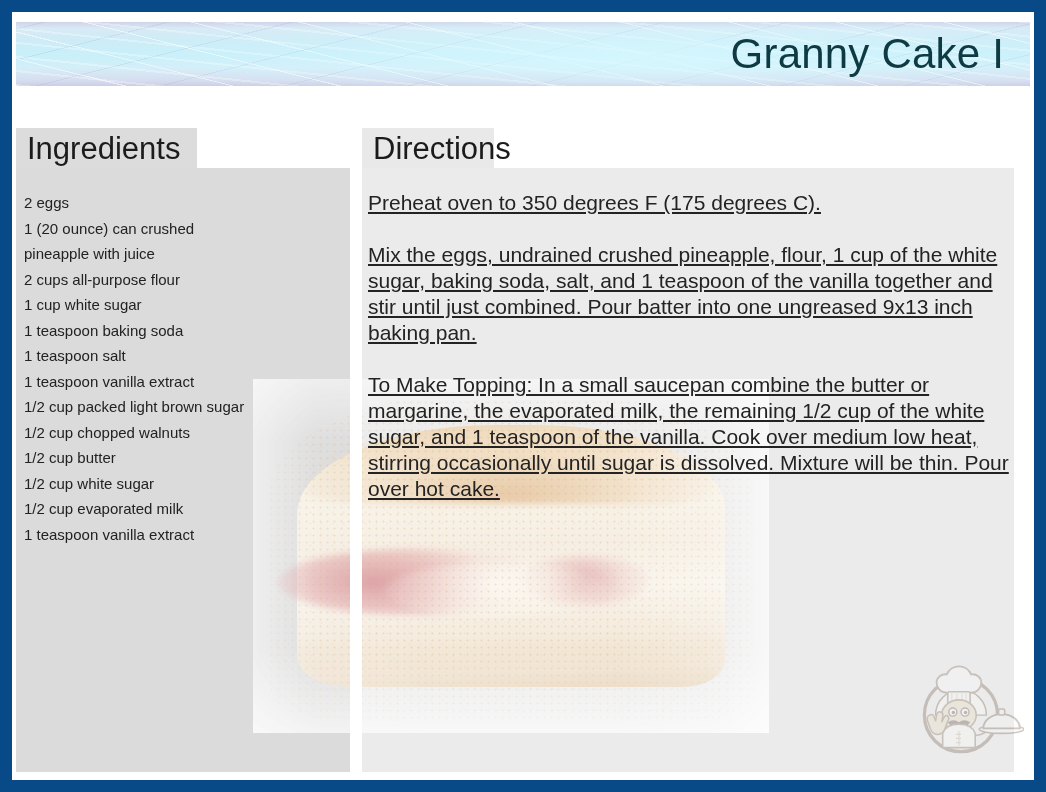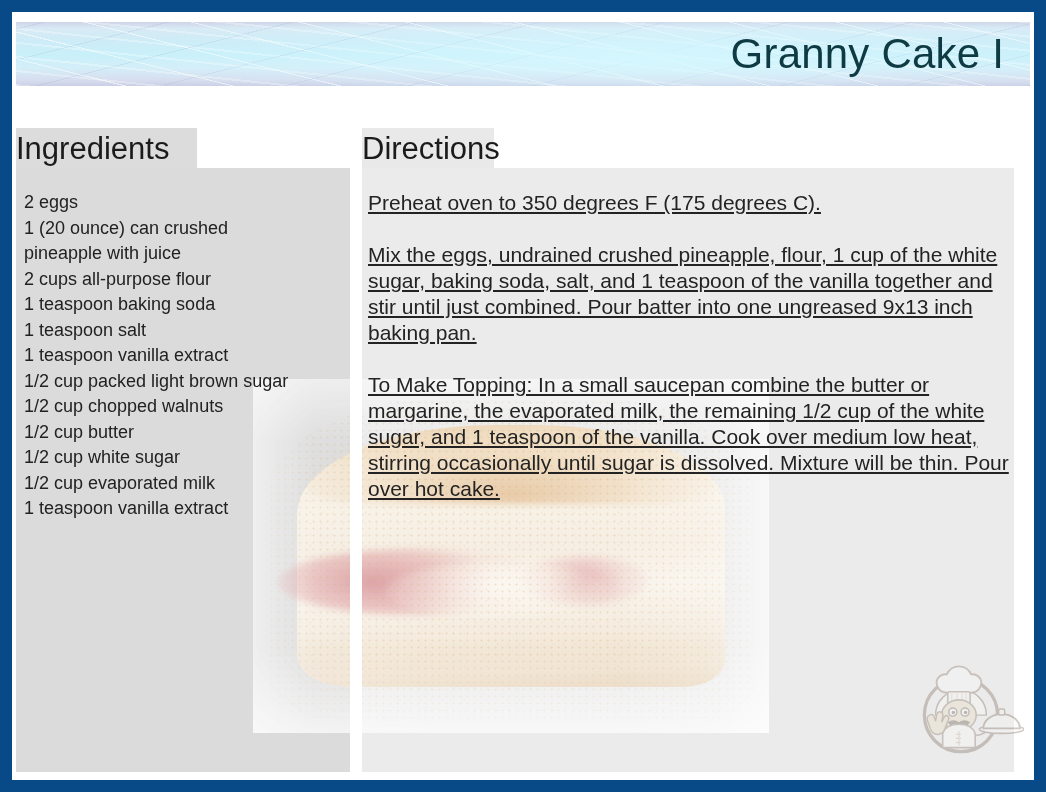--- a/index.html
+++ b/index.html
@@ -102,20 +102,21 @@
     z-index: 3;
   }
 
   
   .tab {
     position: absolute;
     background: #dcdcdc;
     z-index: 12;
     display: flex;
     align-items: center;
+    padding-left: 11px;
     box-sizing: border-box;
     text-align: right;
   }
   .tab-label {
     font-size: 31px;
     color: #1b1b1b;
     font-weight: normal;
     line-height: 1;
     white-space: nowrap;
   }
@@ -277,21 +278,21 @@
     z-index: 14;
   }
 
   
   .ingredients-text {
     position: absolute;
     left: 24px;
     top: 190px;
     width: 330px;
     z-index: 20;
-    font-size: 18px;
+    font-size: 15px;
     line-height: 25.5px;
     color: #222222;
   }
   .ingredients-text div {
     white-space: nowrap;
   }
 
   .directions-text {
     position: absolute;
     left: 368px;
@@ -353,20 +354,21 @@
   </div>
   <div class="tab" id="tab-directions">
     <span class="tab-label">Directions</span>
   </div>
 
   <div class="ingredients-text" id="ingredients-list">
       <div>2 eggs</div>
       <div>1 (20 ounce) can crushed</div>
       <div>pineapple with juice</div>
       <div>2 cups all-purpose flour</div>
+      <div>1 cup white sugar</div>
       <div>1 teaspoon baking soda</div>
       <div>1 teaspoon salt</div>
       <div>1 teaspoon vanilla extract</div>
       <div>1/2 cup packed light brown sugar</div>
       <div>1/2 cup chopped walnuts</div>
       <div>1/2 cup butter</div>
       <div>1/2 cup white sugar</div>
       <div>1/2 cup evaporated milk</div>
       <div>1 teaspoon vanilla extract</div>
     </div>

